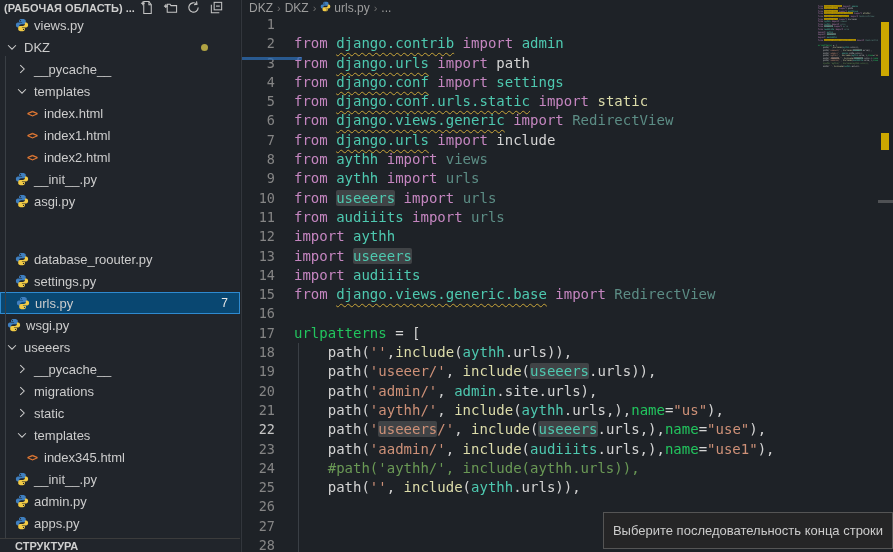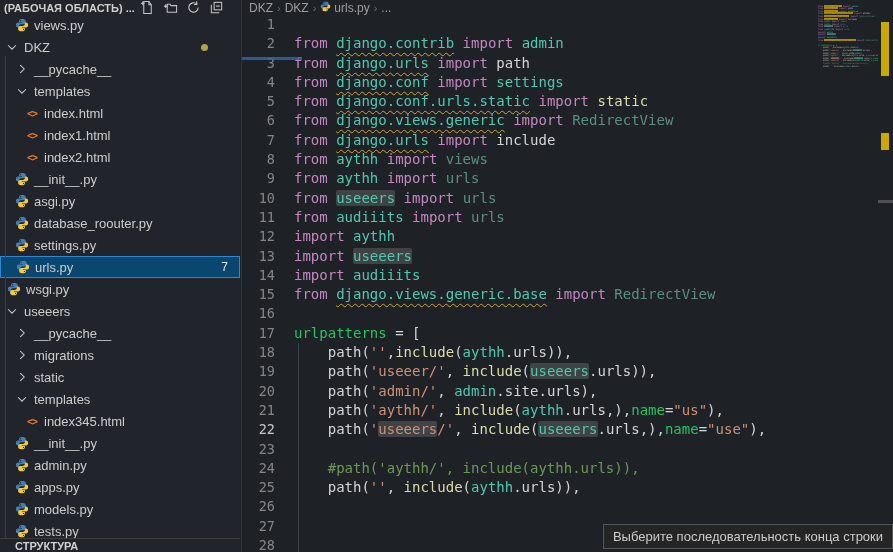--- a/index.html
+++ b/index.html
@@ -48,21 +48,21 @@
        font-family:"DejaVu Sans Mono",monospace;font-size:2.1px;line-height:2.62px;opacity:.95;}
   .mm-line{white-space:pre;height:2.62px;overflow:hidden;}
   #minimap .sq{background:#b89500;color:#7a6900;text-decoration:none;}
   #minimap .hl{background:#555;}
   #mm-active{position:absolute;top:57px;left:0;width:60px;height:2.7px;background:rgba(45,110,180,.75);}
   #ruler{position:absolute;top:0;right:0;width:15px;height:552px;}
   .rmark{position:absolute;left:3px;width:8px;background:#cca700;}
   #rm1{top:22px;height:54px;} #rm2{top:133px;height:17px;}
   #scroll-edge{position:absolute;right:0;top:200px;width:15px;height:3px;background:rgba(140,140,140,.45);}
   
-  #tooltip{position:absolute;right:0;bottom:3px;width:290px;height:25px;background:#252526;
+  #tooltip{position:absolute;right:0;bottom:3px;width:290px;height:37px;background:#252526;
        border:1px solid #555;box-sizing:border-box;display:flex;align-items:center;justify-content:center;
        font-size:13px;color:#cccccc;z-index:9;}
 </style>
 </head>
 <body>
 
 <div id="app">
 
   <div id="sidebar">
     <div id="tree">
@@ -129,21 +129,21 @@
         </div>
         <div class="tree-row" style="padding-left: 14px;">
           <span class="tw">
             <svg width="14" height="14" viewBox="0 0 16 16">
   <path fill="#3f7fbf" d="M7.9 1C6.1 1 4.7 1.6 4.7 3v1.7h3.4v.5H3.3C1.9 5.2 1 6.3 1 8s.9 2.8 2.3 2.8h1.4V9.2C4.7 7.9 5.8 7 7.1 7h3.3c1.1 0 1.9-.9 1.9-2V3c0-1.4-1.6-2-4.4-2zM6.3 2.3a.7.7 0 1 1 0 1.4.7.7 0 0 1 0-1.4z"></path>
   <path fill="#f2cb45" d="M8.1 15c1.8 0 3.2-.6 3.2-2v-1.7H7.9v-.5h4.8c1.4 0 2.3-1.1 2.3-2.8s-.9-2.8-2.3-2.8h-1.4v1.6c0 1.3-1.1 2.2-2.4 2.2H5.6c-1.1 0-1.9.9-1.9 2V13c0 1.4 1.6 2 4.4 2zm1.6-1.3a.7.7 0 1 1 0-1.4.7.7 0 0 1 0 1.4z"></path>
             </svg>
           </span>
           <span>asgi.py</span>
         </div>
-        <div class="tree-row" style="padding-left: 14px;">
+        <div class="tree-row" style="padding-left: 14px; margin-top: 36px;">
           <span class="tw">
             <svg width="14" height="14" viewBox="0 0 16 16">
   <path fill="#3f7fbf" d="M7.9 1C6.1 1 4.7 1.6 4.7 3v1.7h3.4v.5H3.3C1.9 5.2 1 6.3 1 8s.9 2.8 2.3 2.8h1.4V9.2C4.7 7.9 5.8 7 7.1 7h3.3c1.1 0 1.9-.9 1.9-2V3c0-1.4-1.6-2-4.4-2zM6.3 2.3a.7.7 0 1 1 0 1.4.7.7 0 0 1 0-1.4z"></path>
   <path fill="#f2cb45" d="M8.1 15c1.8 0 3.2-.6 3.2-2v-1.7H7.9v-.5h4.8c1.4 0 2.3-1.1 2.3-2.8s-.9-2.8-2.3-2.8h-1.4v1.6c0 1.3-1.1 2.2-2.4 2.2H5.6c-1.1 0-1.9.9-1.9 2V13c0 1.4 1.6 2 4.4 2zm1.6-1.3a.7.7 0 1 1 0-1.4.7.7 0 0 1 0 1.4z"></path>
             </svg>
           </span>
           <span>database_roouter.py</span>
         </div>
         <div class="tree-row" style="padding-left: 14px;">
           <span class="tw">
@@ -406,20 +406,21 @@
         <div class="code-line">
           <span class="ln">21</span>
           <span class="lc"><span class="t">    path(</span><span class="s">'aythh/'</span><span class="t">, </span><span class="fn">include</span><span class="t">(</span><span class="ns">aythh</span><span class="t">.urls,),</span><span class="v">name</span><span class="t">=</span><span class="s">"us"</span><span class="t">),</span></span>
         </div>
         <div class="code-line active">
           <span class="ln">22</span>
           <span class="lc"><span class="t">    path(</span><span class="s">'</span><span class="s hl">useeers</span><span class="s">/'</span><span class="t">, </span><span class="fn">include</span><span class="t">(</span><span class="ns hl">useeers</span><span class="t">.urls,),</span><span class="v">name</span><span class="t">=</span><span class="s">"use"</span><span class="t">),</span></span>
         </div>
         <div class="code-line">
           <span class="ln">23</span>
+          <span class="lc"><span class="t">    path(</span><span class="s">'aadmin/'</span><span class="t">, </span><span class="fn">include</span><span class="t">(</span><span class="ns">audiiits</span><span class="t">.urls,),</span><span class="v">name</span><span class="t">=</span><span class="s">"use1"</span><span class="t">),</span></span>
         </div>
         <div class="code-line">
           <span class="ln">24</span>
           <span class="lc"><span class="c">    #path('aythh/', include(aythh.urls)),</span></span>
         </div>
         <div class="code-line">
           <span class="ln">25</span>
           <span class="lc"><span class="t">    path(</span><span class="s">''</span><span class="t">, </span><span class="fn">include</span><span class="t">(</span><span class="ns">aythh</span><span class="t">.urls)),</span></span>
         </div>
         <div class="code-line">

